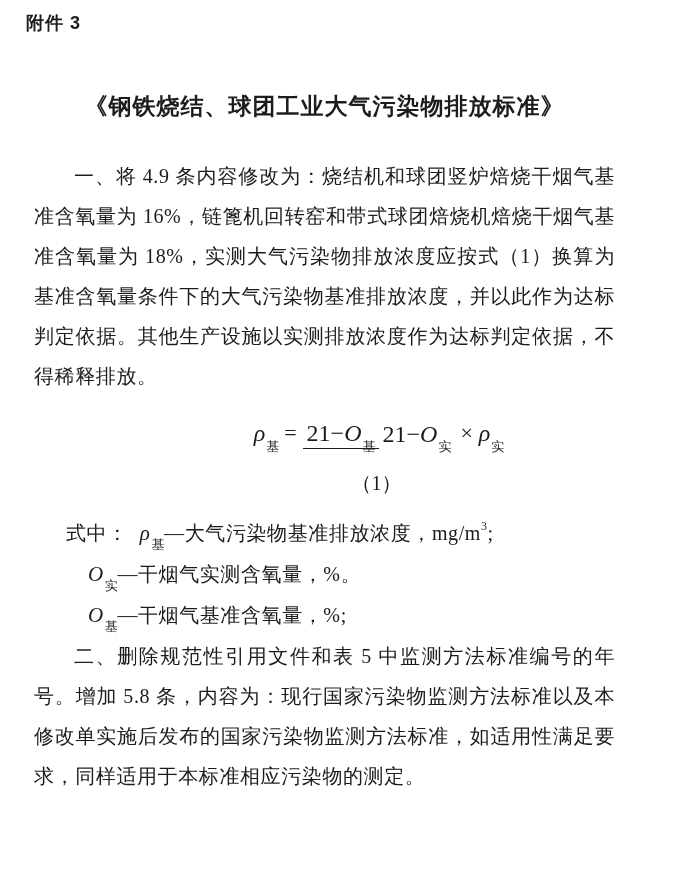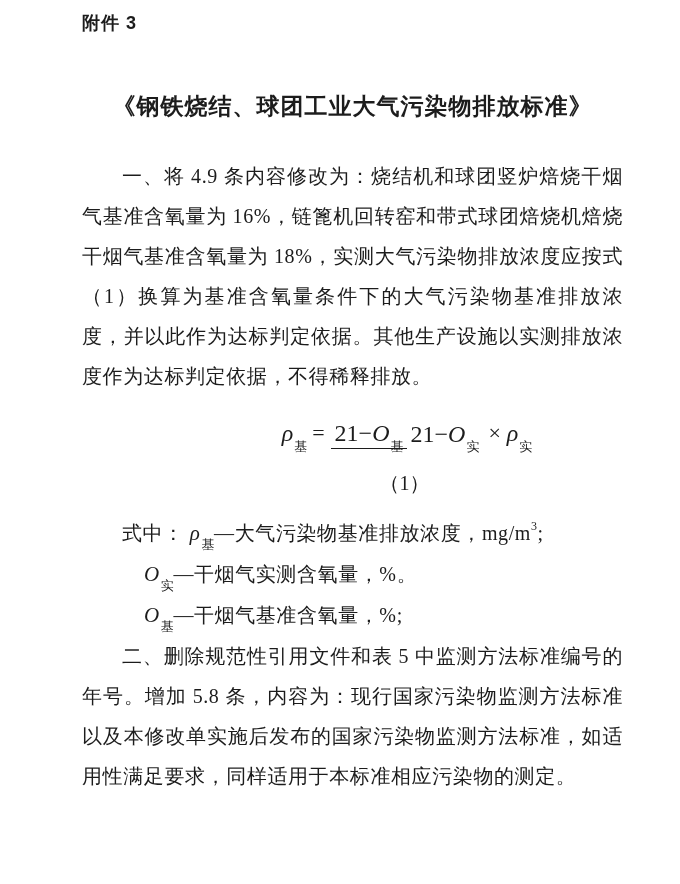--- a/index.html
+++ b/index.html
@@ -11,39 +11,39 @@
     width: 680px;
     height: 884px;
     overflow: hidden;
     color: #1c1c1c;
     font-family: "Liberation Serif", "DejaVu Serif", serif;
   }
   .page {
     box-sizing: border-box;
     width: 680px;
     height: 884px;
-    padding: 12px 57px 20px 82px;
+    padding: 12px 57px 20px 26px;
   }
   .attachment-label {
     font-family: "Liberation Sans", "DejaVu Sans", sans-serif;
     font-weight: bold;
     font-size: 18px;
     line-height: 22px;
     letter-spacing: 1px;
   }
   .doc-title {
     margin-top: 50px;
     text-align: center;
     font-weight: bold;
     font-size: 23px;
     line-height: 46px;
     letter-spacing: 1px;
   }
   .para {
-    margin: 0;
+    margin: 8px;
     font-size: 20px;
     line-height: 40px;
     text-align: justify;
     text-indent: 2em;
     letter-spacing: 0.03em;
   }
   .para-1 { margin-top: 26px; }
   .para-2 { margin-top: 0px; }
 
   
@@ -95,21 +95,21 @@
   .definitions {
     margin-top: 18px;
     font-size: 20px;
   }
   .def-line {
     line-height: 41px;
     letter-spacing: 0.03em;
   }
   .def-line.first { padding-left: 2em; }
   .def-line.cont  { padding-left: 3em; }
-  .def-intro { margin-right: 4px; }
+  .def-intro { margin-right: 10px; }
   .sym {
     font-style: italic;
     font-size: 21px;
     padding-left: 2px;
   }
   sup.unit-sup {
     font-size: 12px;
     position: relative;
     top: -2px;
     line-height: 0;

